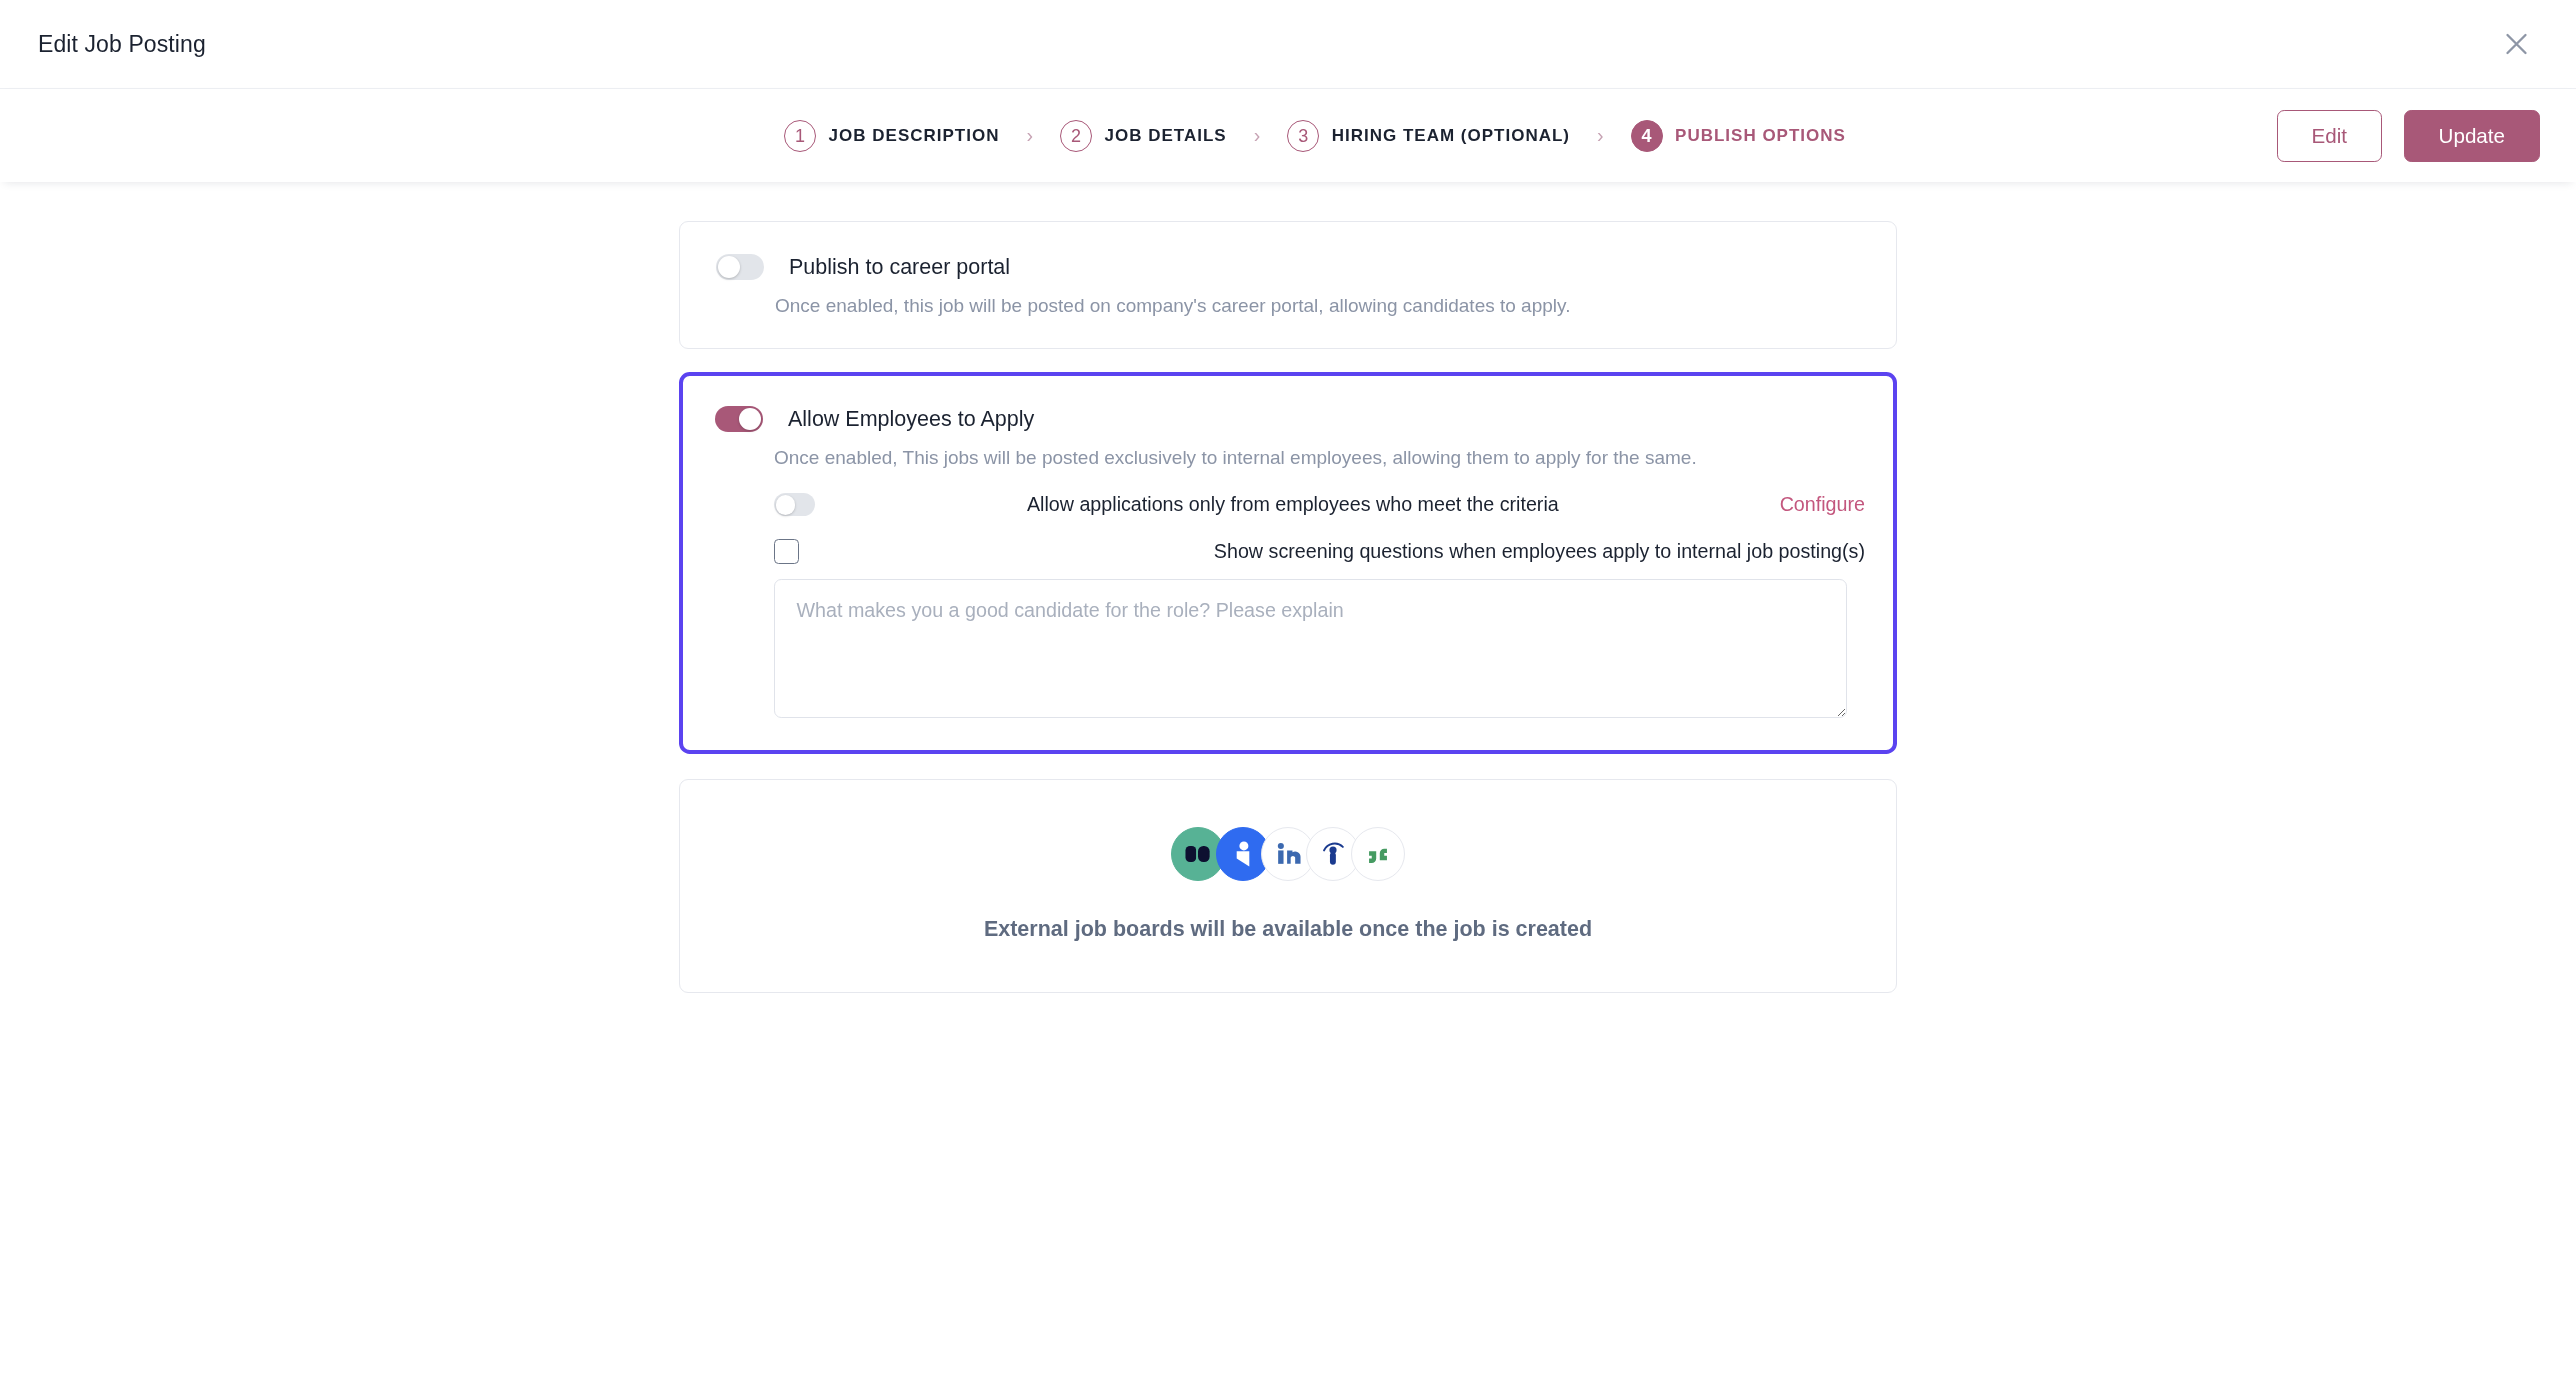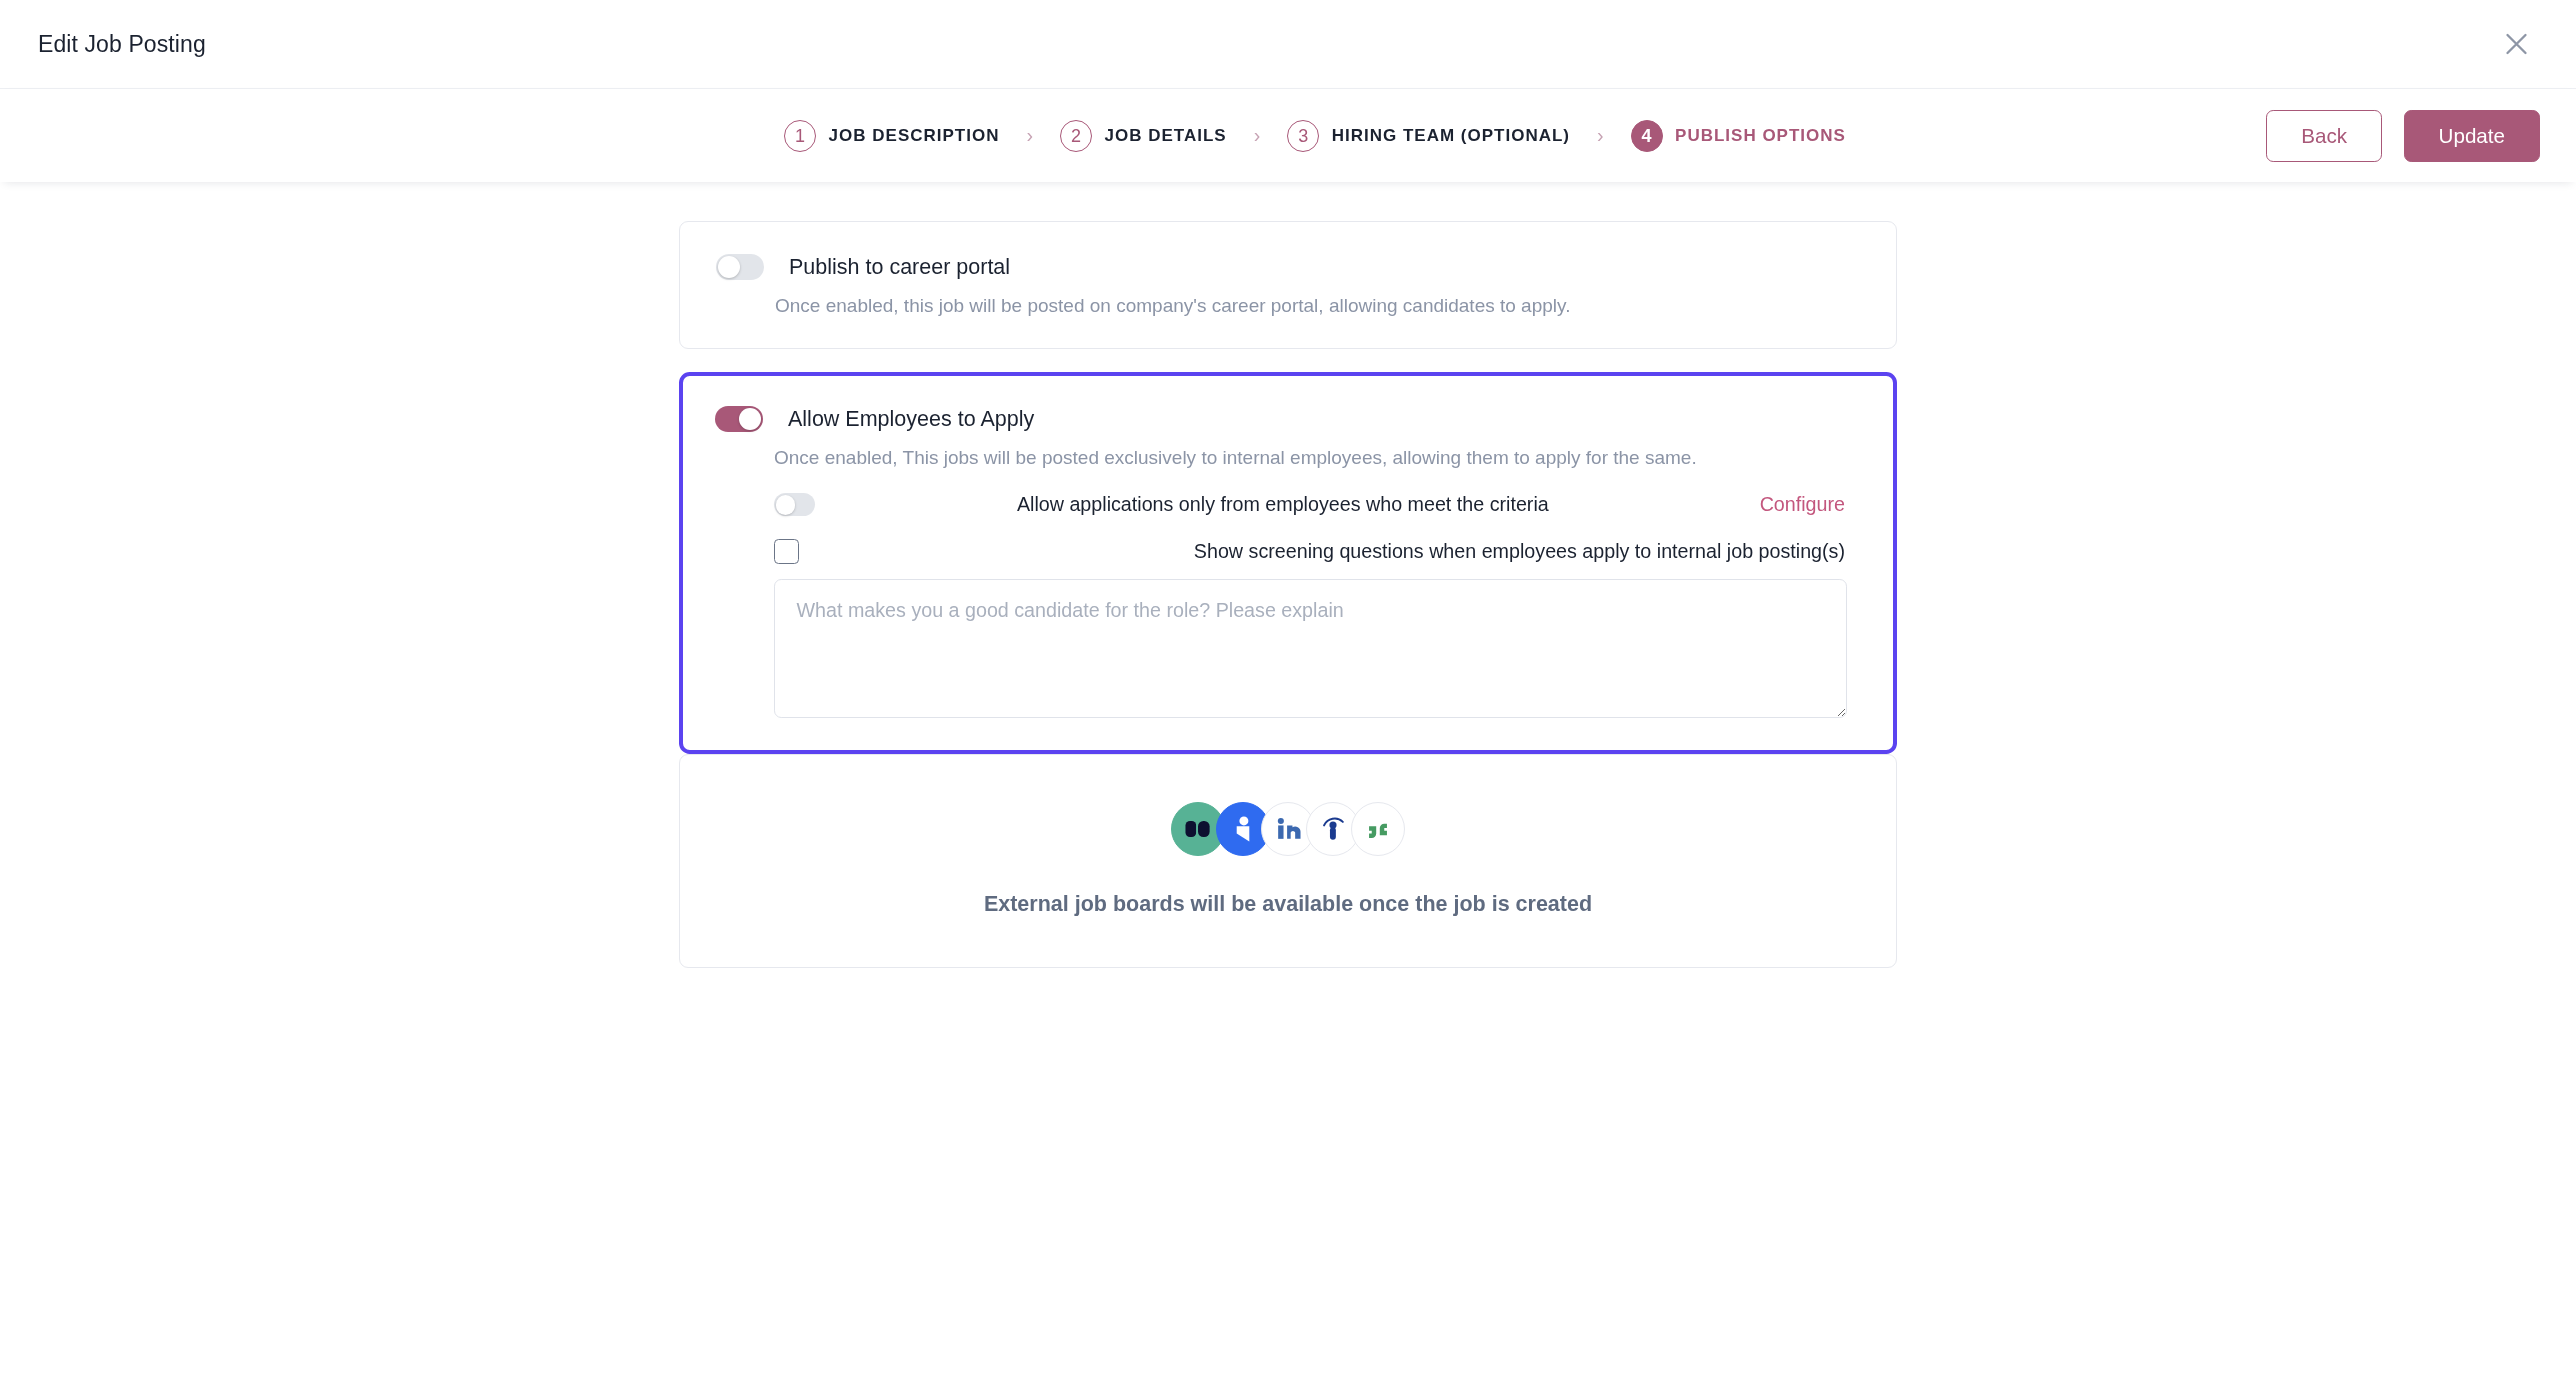--- a/index.html
+++ b/index.html
@@ -134,21 +134,22 @@
     border-radius: 9px;
     padding: 32px 36px 30px 36px;
   }
   .card.gap { margin-bottom: 23px; }
 
   .card-highlight {
     width: 1218px;
     background: #ffffff;
     border: 4.5px solid #5b43f0;
     border-radius: 10.7px;
-    padding: 30px 48px 32px 32px;
+    padding: 30px 28px 32px 32px;
+    margin-bottom: 25px;
   }
 
   .row {
     display: flex;
     align-items: center;
     gap: 25px;
   }
   .opt-title {
     font-size: 21.5px;
     color: #1b2230;
@@ -306,21 +307,21 @@
     <span class="step-sep">›</span>
 
     <div class="step active">
       <span class="step-circle">4</span>
       <span class="step-label">PUBLISH OPTIONS</span>
     </div>
 
   </div>
 
   <div class="stepbar-actions">
-    <button class="btn btn-back">Back</button>
+    <button class="btn btn-back">Edit</button>
     <button class="btn btn-update">Update</button>
   </div>
 </div>
 
 <div class="content">
 
   <div class="card gap">
     <div class="row">
       <div class="toggle">
         <div class="knob"></div>

